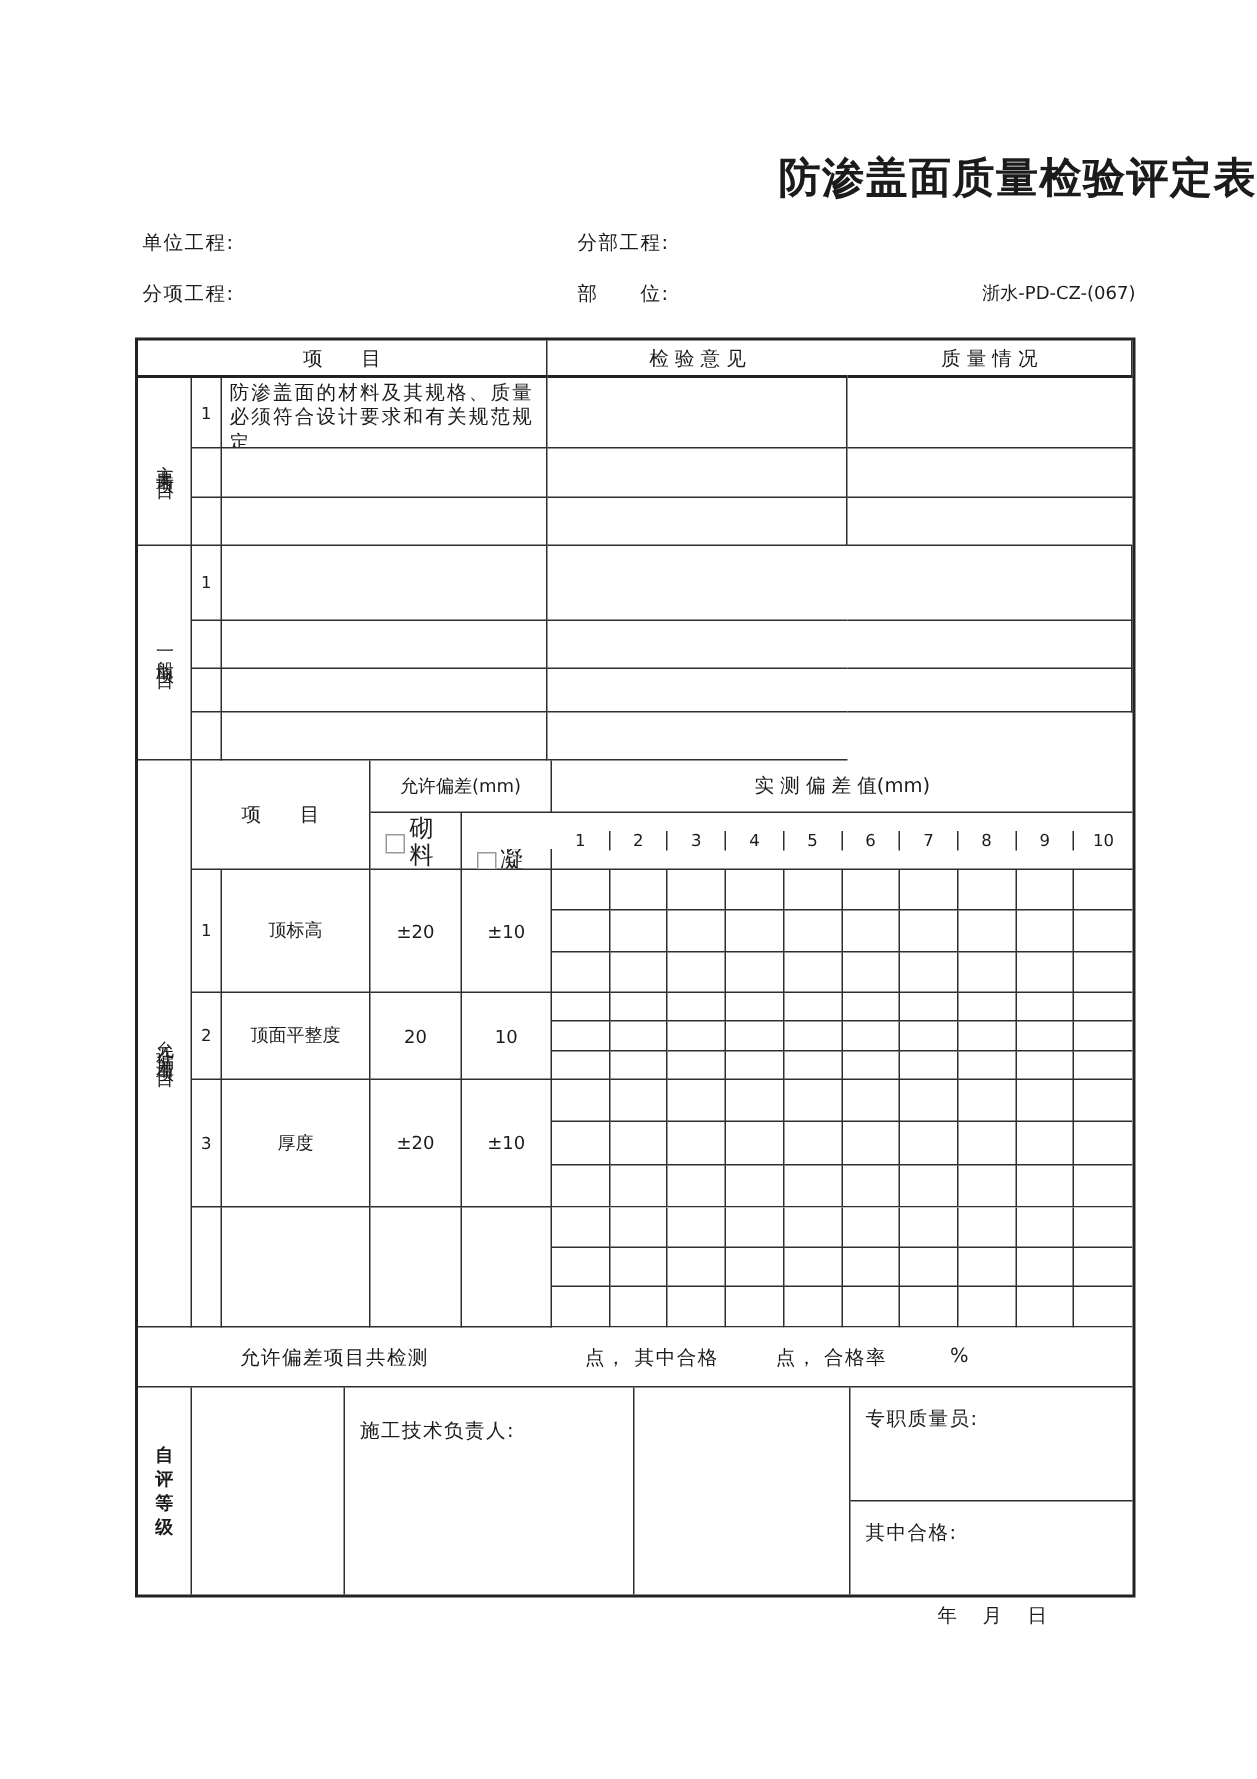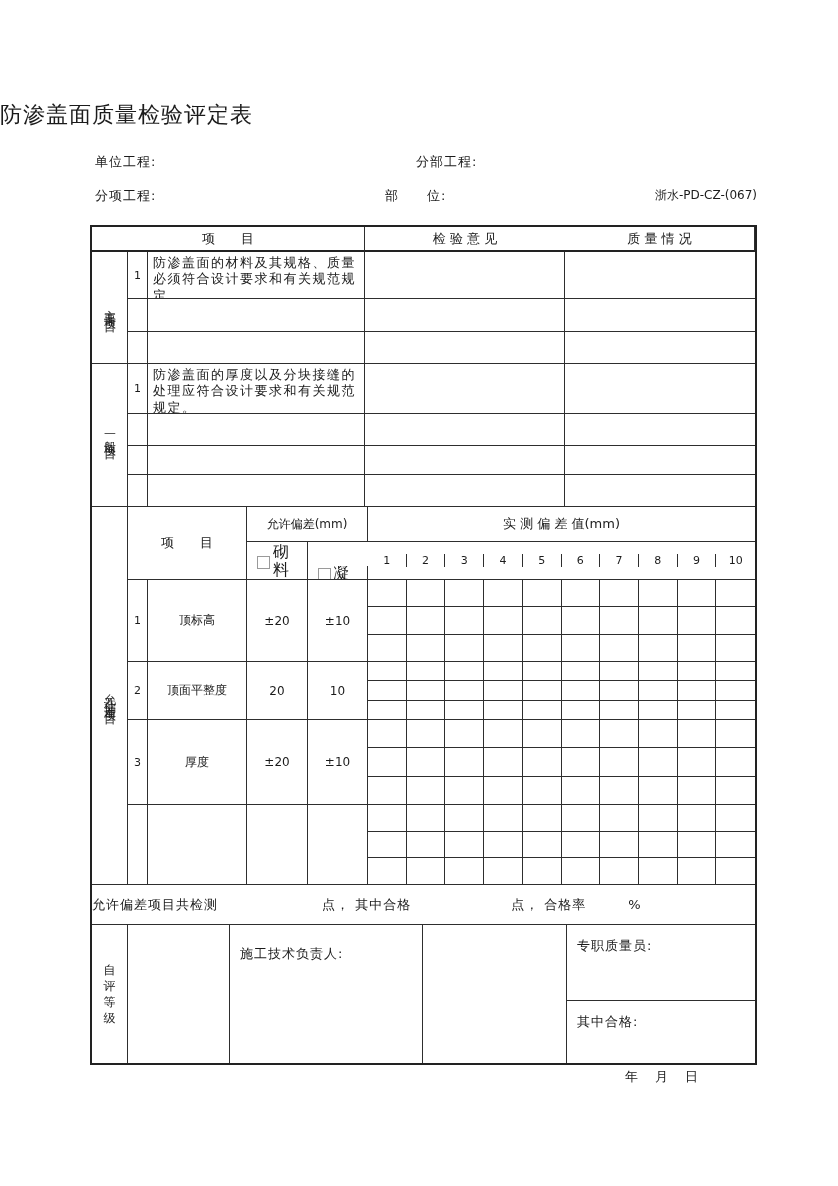--- a/index.html
+++ b/index.html
@@ -6,25 +6,25 @@
   body{
     width:838px;height:1186px;
     background:#ffffff;
     font-family:"DejaVu Sans","Liberation Sans",sans-serif;
     color:#1b1b1b;
     position:relative;
     -webkit-font-smoothing:antialiased;
   }
   .title{
     position:absolute;top:100px;left:0;width:100%;
-    text-align:left;font-size:22px;font-weight:normal;letter-spacing:1px;
+    text-align:right;font-size:28px;font-weight:bold;letter-spacing:1px;
   }
   .hfield{position:absolute;font-size:13px;letter-spacing:1px;}
   .f-unit{left:95px;top:153px;text-align:center;}
-  .f-div{left:385px;top:153px;margin-left:31px;}
+  .f-div{left:385px;top:153px;}
   .f-sub{left:95px;top:187px;}
   .f-loc{left:385px;top:187px;}
   .f-code{right:81px;top:187px;font-size:12px;letter-spacing:0;}
 
   
   .tbl{
     position:absolute;left:90px;top:225px;width:667px;height:840px;
     border:2px solid #222;box-sizing:border-box;
     display:flex;flex-direction:column;background:#fff;
   }
@@ -66,29 +66,30 @@
     font-size:11px;box-sizing:border-box;
   }
   .numsrow .mh:nth-child(10){border-right:none;}
   .mgrid{display:grid;grid-template-columns:repeat(10,1fr);grid-template-rows:repeat(3,1fr);border-bottom:none;border-right:none;padding:0;align-items:stretch;}
   .mgrid > div{
     border-right:1px solid #2e2e2e;border-bottom:1px solid #2e2e2e;box-sizing:border-box;
   }
   .mgrid > div:nth-child(10n){border-right:none;}
 
   .secE{grid-template-columns:663px;height:40px;}
-  .sumrow{justify-content:flex-start;font-size:13px;letter-spacing:1px;}
+  .sumrow{justify-content:flex-start;padding-left:68px;font-size:13px;letter-spacing:1px;}
   .sumrow .gap1{margin-left:104px;}
-  .sumrow .gap2{margin-left:100px;}
+  .sumrow .gap2{margin-left:38px;font-family:Liberation Serif, serif;}
   .sumrow .gap3{margin-left:42px;}
 
   .secF{grid-template-columns:36px 102px 193px 44px 100px 188px;grid-template-rows:76px 62px;height:138px;}
   .lbl2line{
     font-size:12px;line-height:1.35;text-align:center;word-break:break-all;
     padding:0 15px;
+    font-weight:bold;
   }
   .signcell{align-items:flex-start;justify-content:flex-start;padding:20px 8px 0 10px;font-size:13px;letter-spacing:1px;}
   .signcell.short{padding-top:12px;}
 
   .dateline{
     position:absolute;left:90px;top:1068px;width:667px;
     text-align:right;padding-right:57px;box-sizing:border-box;
     font-size:13px;letter-spacing:2px;
   }
 </style>
@@ -123,21 +124,20 @@
     <div class="cell last"></div>
     <div class="cell num"></div>
     <div class="cell crit"></div>
     <div class="cell"></div>
     <div class="cell last"></div>
   </div>
 
   <div class="sec secC">
     <div class="cell vlabel" style="grid-column:1;grid-row:1/5;">一般项目</div>
     <div class="cell num">1</div>
-    <div class="cell crit">防渗盖面的厚度以及分块接缝的处理应符合设计要求和有关规范规定。</div>
     <div class="cell"></div>
     <div class="cell last"></div>
     <div class="cell num"></div>
     <div class="cell crit"></div>
     <div class="cell"></div>
     <div class="cell last"></div>
     <div class="cell num"></div>
     <div class="cell crit"></div>
     <div class="cell"></div>
     <div class="cell last"></div>

